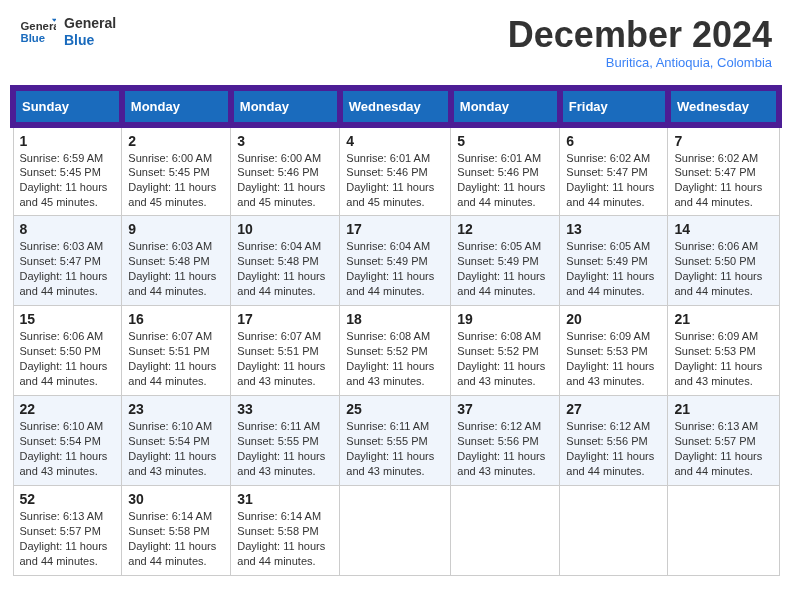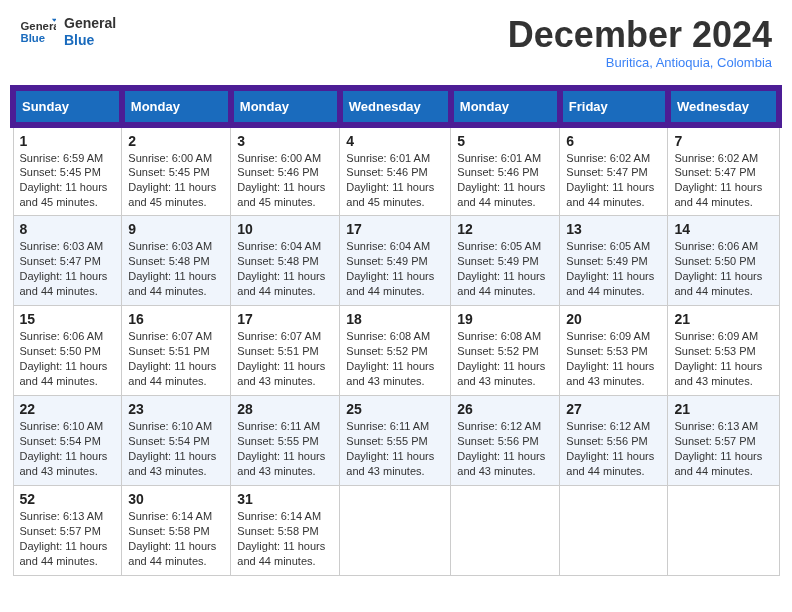--- a/index.html
+++ b/index.html
@@ -303,37 +303,37 @@
       </td>
         <td>
         <span class="day-number">23</span>
         <div class="cell-text">
           <span>Sunrise: 6:10 AM</span><br>
           <span>Sunset: 5:54 PM</span><br>
           <span>Daylight: 11 hours and 43 minutes.</span>
         </div>
       </td>
         <td>
-        <span class="day-number">28</span>
+        <span class="day-number">33</span>
         <div class="cell-text">
           <span>Sunrise: 6:11 AM</span><br>
           <span>Sunset: 5:55 PM</span><br>
           <span>Daylight: 11 hours and 43 minutes.</span>
         </div>
       </td>
         <td>
         <span class="day-number">25</span>
         <div class="cell-text">
           <span>Sunrise: 6:11 AM</span><br>
           <span>Sunset: 5:55 PM</span><br>
           <span>Daylight: 11 hours and 43 minutes.</span>
         </div>
       </td>
         <td>
-        <span class="day-number">26</span>
+        <span class="day-number">37</span>
         <div class="cell-text">
           <span>Sunrise: 6:12 AM</span><br>
           <span>Sunset: 5:56 PM</span><br>
           <span>Daylight: 11 hours and 43 minutes.</span>
         </div>
       </td>
         <td>
         <span class="day-number">27</span>
         <div class="cell-text">
           <span>Sunrise: 6:12 AM</span><br>

